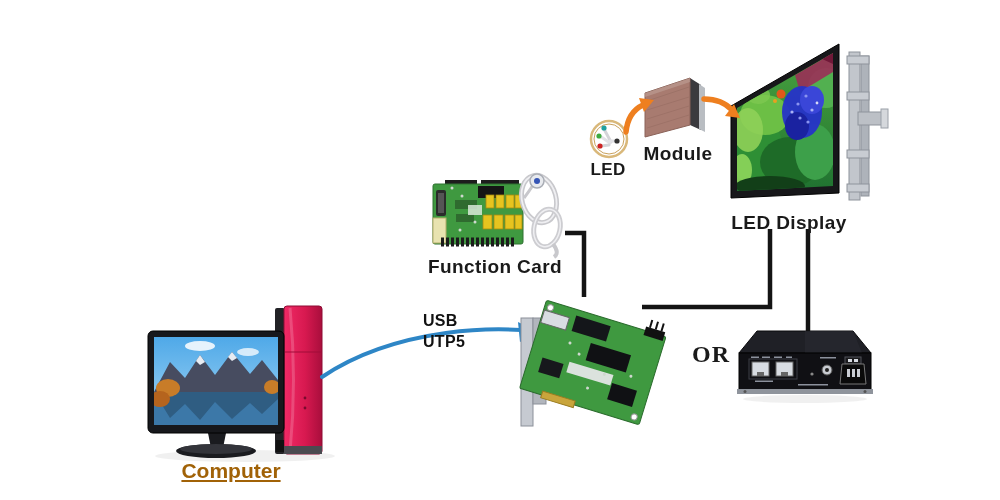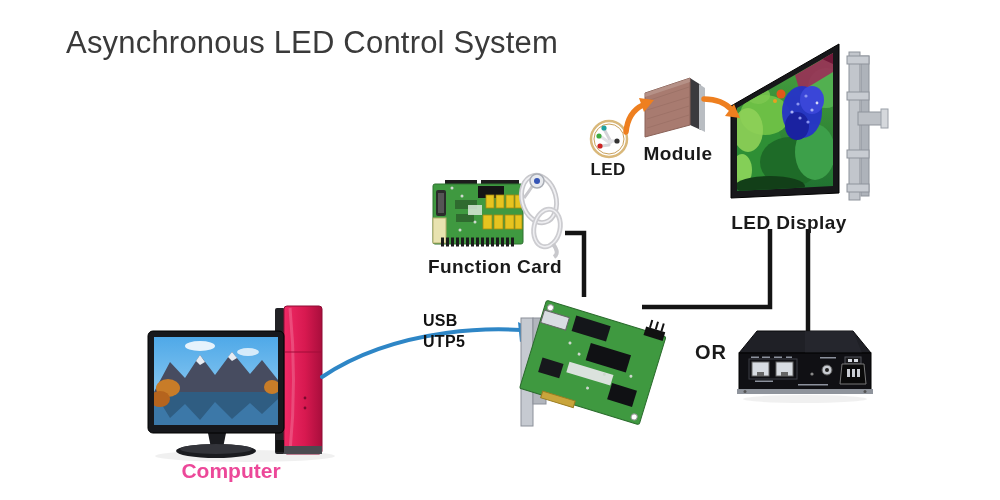--- a/index.html
+++ b/index.html
@@ -11,38 +11,37 @@
     position:absolute;left:66px;top:24px;
     font:400 31px/1.2 "Liberation Sans",sans-serif;
     color:#3a3a3a;letter-spacing:.2px;white-space:nowrap;
   }
   .lbl{
     position:absolute;transform:translateX(-50%);
     font:700 19px/1.1 "Liberation Sans",sans-serif;
     color:#1a1a1a;letter-spacing:.4px;white-space:nowrap;
   }
   .lbl-small{font-size:17px;}
-  .lbl-or{font-size:20px;letter-spacing:1px;}
+  .lbl-or{font-size:24px;letter-spacing:1px;font-family:Liberation Serif, serif;}
   .conn-lbl{
     position:absolute;font:700 16px/1.1 "Liberation Sans",sans-serif;
     color:#111;letter-spacing:.3px;white-space:nowrap;margin-left:16px;
   }
   .computer-lbl{
     position:absolute;transform:translateX(-50%);
     font:600 21px/1.1 "Liberation Sans",sans-serif;
-    color:#ec4899;white-space:nowrap;
+    color:#a16207;white-space:nowrap;text-decoration:underline;
   }
   svg.art{position:absolute;left:0;top:0;}
 </style>
 </head>
 <body>
 
 <div class="canvas">
 
-  <div class="title">Asynchronous LED Control System</div>
 
   <svg class="art" width="1000" height="500" viewBox="0 0 1000 500">
     <defs>
       <linearGradient id="skyGrad" x1="0" y1="0" x2="0" y2="1">
         <stop offset="0" stop-color="#4fa9e8"></stop>
           <stop offset="1" stop-color="#a5d6f5"></stop>
       </linearGradient>
       <linearGradient id="towerGrad" x1="0" y1="0" x2="1" y2="0">
         <stop offset="0" stop-color="#f02a66"></stop>
           <stop offset="0.55" stop-color="#d81950"></stop>

